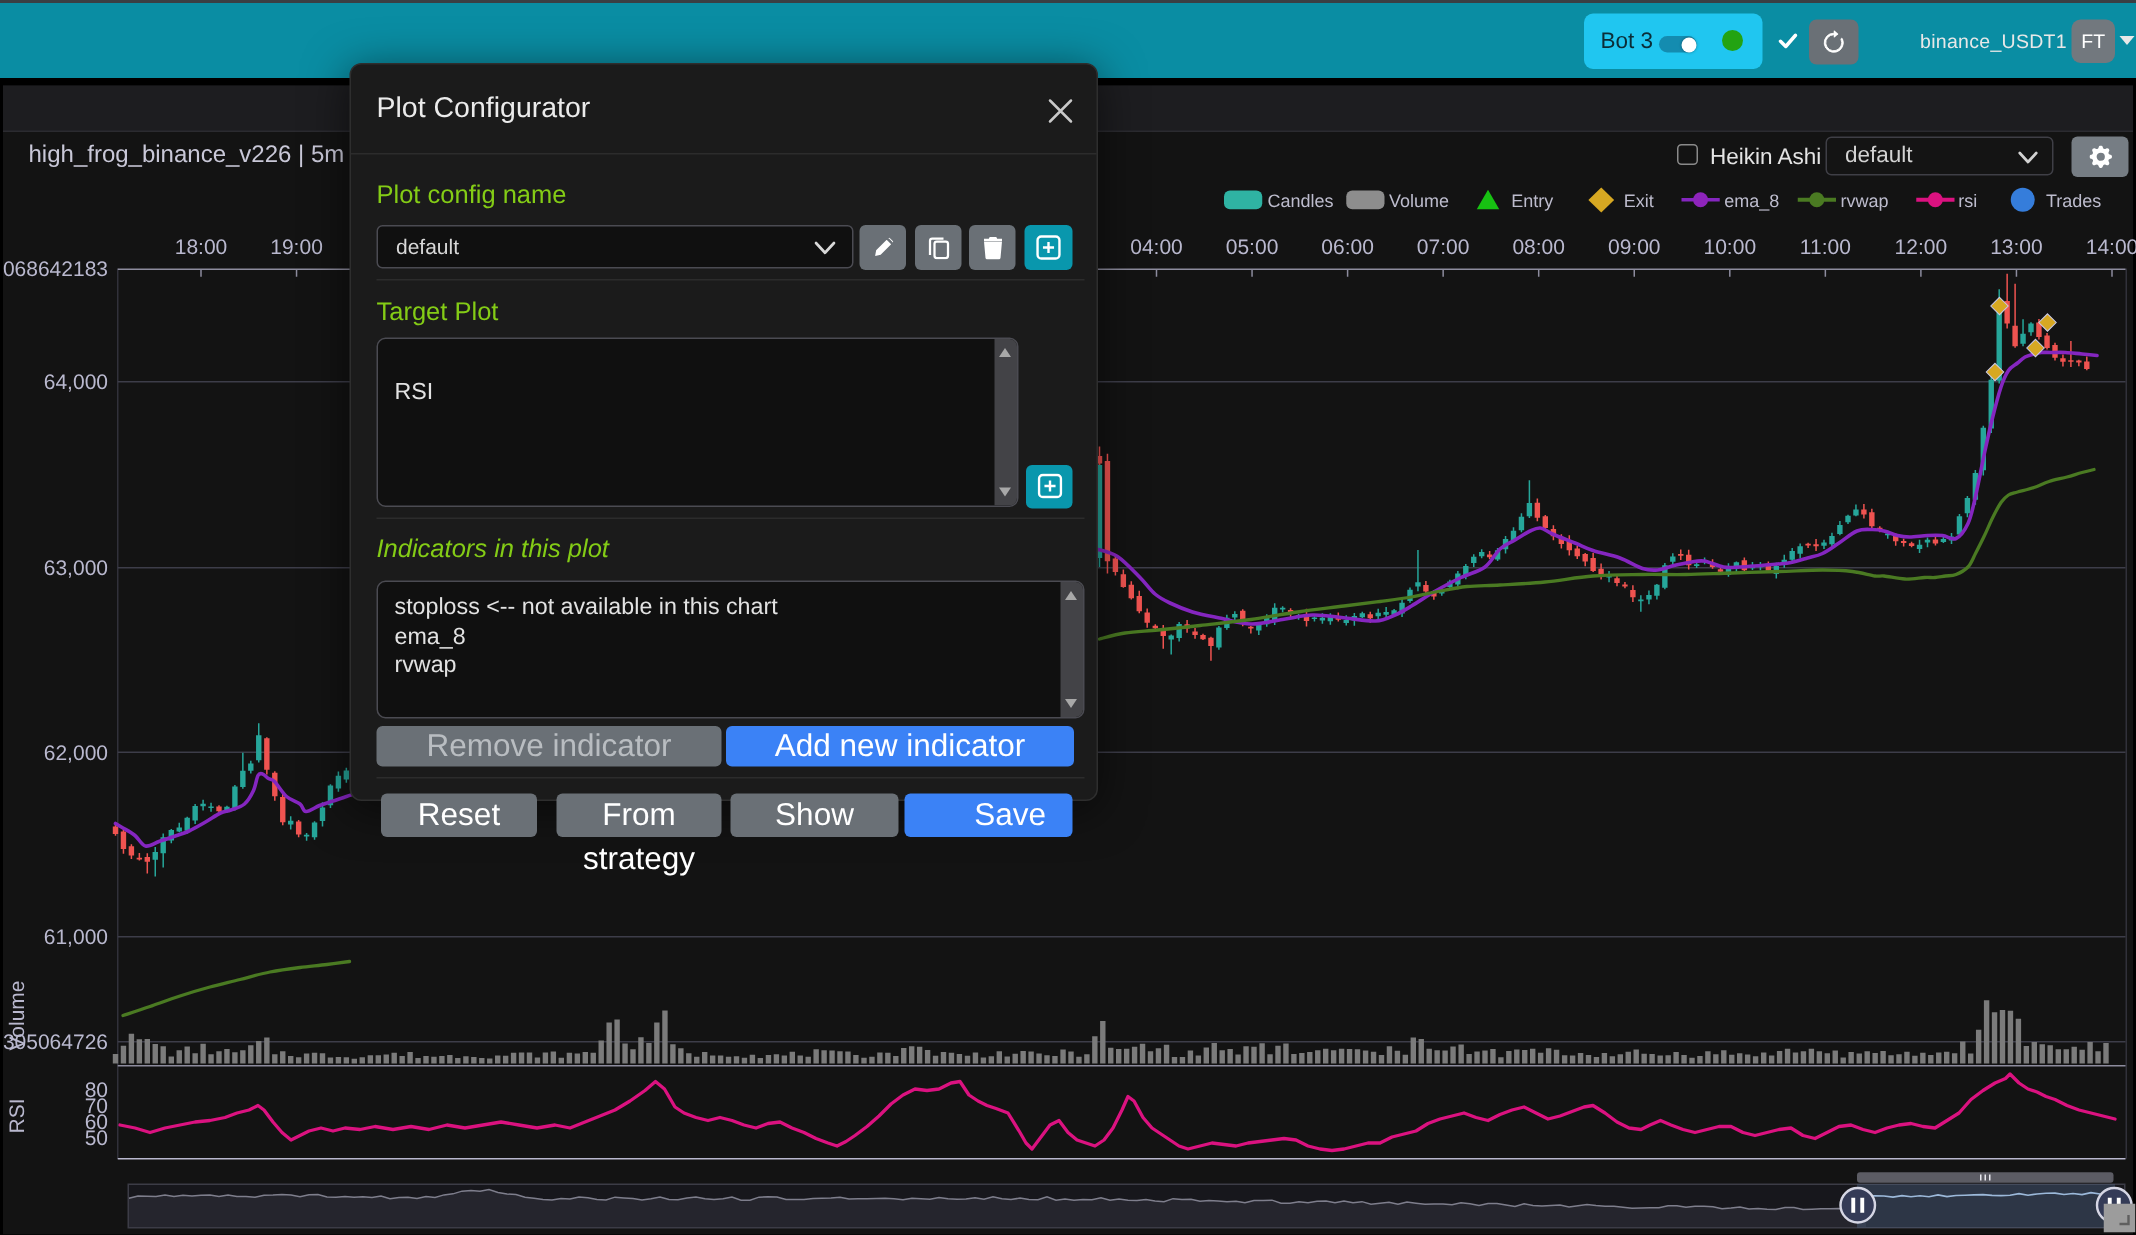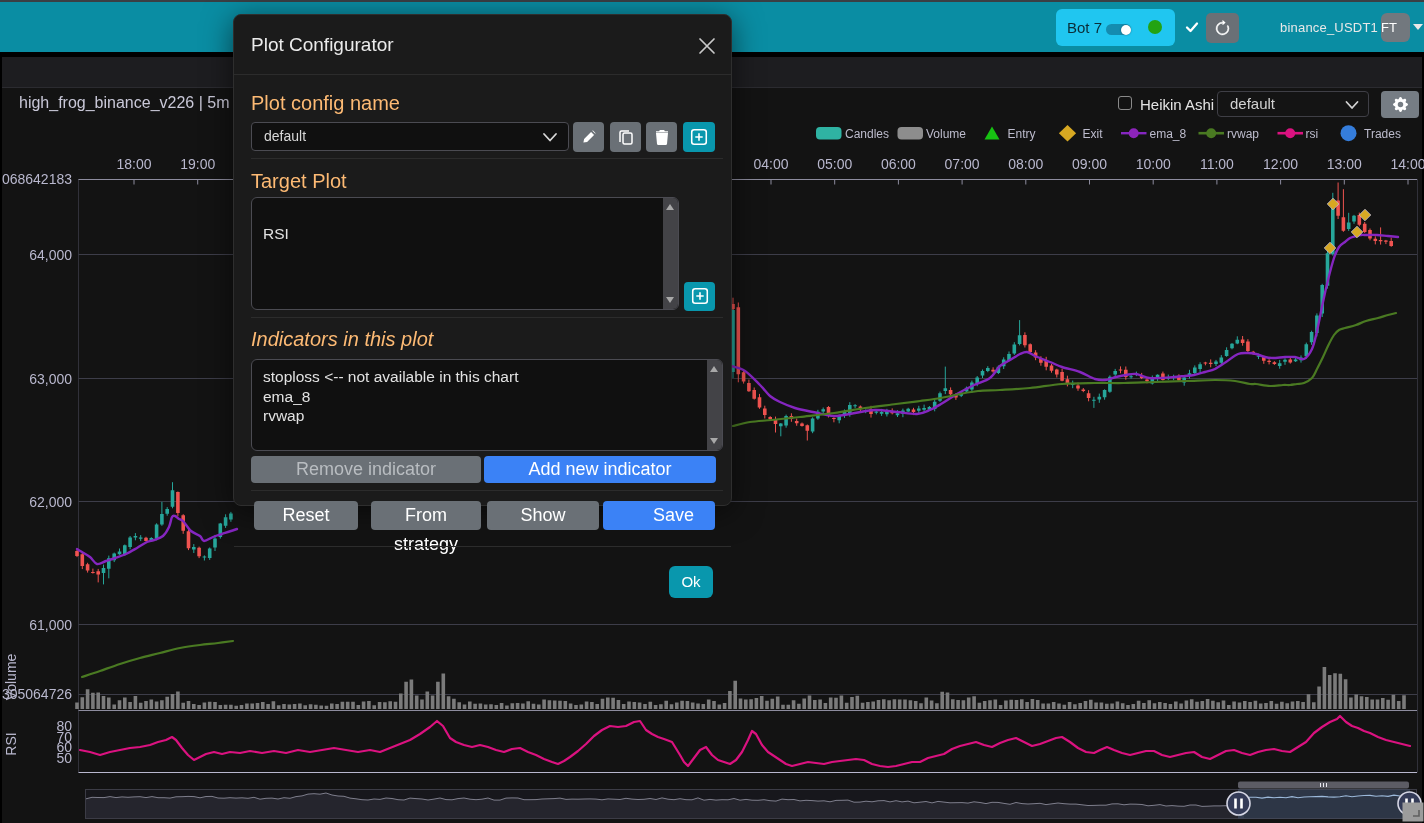--- a/index.html
+++ b/index.html
@@ -10,53 +10,53 @@
 #topline { left:0; top:0; width:1424px; height:2px; background:#3a3f44; }
 #navbar { left:0; top:2px; width:1424px; height:50px; background:#0a8da3; }
 #botpill { left:1056px; top:9px; width:119px; height:37px; background:#20c6f0; border-radius:6px; color:#0b2d37; font-size:15px; }
 #botpill .lbl { position:absolute; left:11px; top:10px; }
 #toggle { position:absolute; left:50px; top:15px; width:25px; height:11px; border-radius:6px; background:#148cb0; }
 #toggle .knob { position:absolute; right:0px; top:0.5px; width:10px; height:10px; border-radius:50%; background:#fff; box-shadow:0 0 2px rgba(0,0,0,.4); }
 #gdot { position:absolute; left:92px; top:11px; width:14px; height:14px; border-radius:50%; background:#23a312; }
 #navcheck { left:1185px; top:20px; }
 #reloadbtn { left:1206px; top:13px; width:33px; height:30px; background:#6a7076; border-radius:5px; }
 #botname { left:1262px; top:20px; color:#e8e8e8; font-size:13px; letter-spacing:0.2px;padding-left:18px; }
-#ftav { left:1381px; top:13px; width:29px; height:29px; background:#72787e; border-radius:6px; color:#fff; font-size:13px; text-align:left; line-height:29px; }
+#ftav { left:1381px; top:13px; width:29px; height:29px; background:#72787e; border-radius:6px; color:#fff; font-size:13px; text-align:center; line-height:29px; }
 #ftcaret { left:1413px; top:24px; width:0; height:0; border-left:5px solid transparent; border-right:5px solid transparent; border-top:6px solid #e8e8e8; }
 
 #panel { left:2px; top:57px; width:1420px; height:766px; background:#131313; }
 #panelhead { left:2px; top:57px; width:1420px; height:31px; background:#1d1d20; border-bottom:1px solid #2b2b30; }
 
 #hk { left:1118px; top:96px; width:14px; height:14px; border:1px solid #8a8a8a; border-radius:3px; background:transparent; }
 #hklabel { left:1140px; top:96px; color:#e4e4e4; font-size:15px; }
 #plotsel { left:1217px; top:91px; width:152px; height:26px; background:#141414; border:1px solid #3f3f46; border-radius:4px; color:#d2d2d2; font-size:15px; line-height:24px; padding-left:12px; }
 #plotsel svg { position:absolute; right:9px; top:8px; }
 #gearbtn { left:1381px; top:91px; width:38px; height:27px; background:#767d84; border-radius:4px; }
 #gearbtn svg { position:absolute; left:11.5px; top:6px; }
 
-#modal { left:233px; top:14px; width:499px; height:492px; background:#1b1b1b; border:1px solid #2e2e2e; border-radius:8px; box-shadow:0 5px 30px rgba(0,0,0,.55); color:#e6e6e6; }
+#modal { left:233px; top:42px; width:499px; height:492px; background:#1b1b1b; border:1px solid #2e2e2e; border-radius:8px; box-shadow:0 5px 30px rgba(0,0,0,.55); color:#e6e6e6; }
 #mhead { position:absolute; left:0; top:0; width:100%; height:60px; border-bottom:1px solid #2c2c2c; }
 #mtitle { position:absolute; left:17px; top:19px; font-size:19px; color:#ebebeb; }
 
-.mlabel { position:absolute; left:17px; font-size:20px; color:#fdba74; }
+.mlabel { position:absolute; left:17px; font-size:17px; color:#84cc16; }
 #cfgsel { position:absolute; left:17px; top:107px; width:318px; height:29px; background:#101010; border:1px solid #4b4b52; border-radius:4px; font-size:14px; color:#d8d8d8; line-height:27px; padding-left:12px; }
 #cfgsel svg { position:absolute; right:10px; top:9px; }
 .mbtn { position:absolute; border-radius:4px; background:#6a7076; }
 .mbtn.teal { background:#0997ad; }
 .mbtn svg { position:absolute; left:50%; top:50%; transform:translate(-50%,-50%); }
 .hr { position:absolute; left:17px; width:472px; border-top:1px solid #2c2c2c; }
 .lbox { position:absolute; left:17px; background:#101010; border:1px solid #4b4b52; border-radius:6px; overflow:hidden; }
 .lbox .sb { position:absolute; right:0; top:0; bottom:0; width:15px; background:#434347; }
 .lbox .sb .ar { position:absolute; left:3px; width:0; height:0; border-left:4.5px solid transparent; border-right:4.5px solid transparent; }
 .lbox .sb .up { top:6px; border-bottom:6px solid #a8a8a8; }
 .lbox .sb .dn { bottom:6px; border-top:6px solid #a8a8a8; }
 .litem { position:absolute; left:11px; font-size:15.5px; color:#e2e2e2; white-space:nowrap; }
 #selrow { position:absolute; left:11px; top:7px; width:390px; height:20px; background:#68686a; }
 #selrow span { position:absolute; left:3px; top:1px; font-size:15.5px; color:#fff; }
-.btntxt { position:absolute; text-align:center; font-size:18px; color:#fff; border-radius:4px; background:#6a7076; }
+.btntxt { position:absolute; text-align:center; font-size:21px; color:#fff; border-radius:4px; background:#6a7076; }
 .btntxt.teal { background:#3b82f6; }
 .btntxt.muted { color:#b9bdc1; }
 #mfoot { position:absolute; left:0; top:531px; width:100%; height:68px; border-top:1px solid #2c2c2c; }
 #okbtn { position:absolute; right:18px; top:19px; width:44px; height:32px; background:#0997ad; border-radius:6px; color:#fff; font-size:15px; text-align:center; line-height:32px; }
 </style></head>
 <body>
 <div id="page">
 
 <div class="abs" id="panel"></div>
 <div class="abs" id="panelhead"></div>
@@ -149,21 +149,21 @@
 <path d="M1277.5 133.2h25.5" stroke="#db1280" stroke-width="2.6"></path>
         <circle cx="1290.2" cy="133.2" r="5" fill="#db1280"></circle>
 <text x="1305.5" y="138" fill="#bdbccd" font-size="12">rsi</text>
 <circle cx="1348.5" cy="133.2" r="8" fill="#357ddb"></circle>
 <text x="1364.0" y="138" fill="#bdbccd" font-size="12">Trades</text>
 </svg></div>
 
 <div class="abs" id="topline"></div>
 <div class="abs" id="navbar"></div>
 <div class="abs" id="botpill">
-  <span class="lbl">Bot 7</span>
+  <span class="lbl">Bot 3</span>
   <span id="toggle">
         <span class="knob"></span>
       </span>
   <span id="gdot"></span>
 </div>
 <svg class="abs" id="navcheck" width="14" height="14" viewBox="0 0 14 14">
       <path d="M2 7.5l3.5 3.5l6.5-7.5" stroke="#fff" stroke-width="2.3" fill="none" stroke-linecap="round" stroke-linejoin="round"></path>
     </svg>
 <div class="abs" id="reloadbtn">
       <svg width="17" height="17" viewBox="0 0 16 16" style="position:absolute;left:8px;top:6.5px;" fill="#fff">
@@ -245,16 +245,13 @@
           <div class="ar dn"></div>
         </div>
   </div>
   <div class="btntxt muted" style="left:17px;top:441px;width:230px;height:27px;line-height:27px;">Remove indicator</div>
   <div class="btntxt teal" style="left:250px;top:441px;width:232px;height:27px;line-height:27px;">Add new indicator</div>
   <div class="hr" style="top:475px;"></div>
   <div class="btntxt" style="left:20px;top:486px;width:104px;height:29px;line-height:29px;">Reset</div>
   <div class="btntxt" style="left:137px;top:486px;width:110px;height:29px;line-height:29px;">From strategy</div>
   <div class="btntxt" style="left:253px;top:486px;width:112px;height:29px;line-height:29px;">Show</div>
   <div class="btntxt teal" style="left:369px;top:486px;width:112px;height:29px;line-height:29px;padding-left:29px;">Save</div>
-  <div id="mfoot">
-        <div id="okbtn">Ok</div>
-      </div>
 </div>
 </div>
 </body></html>

